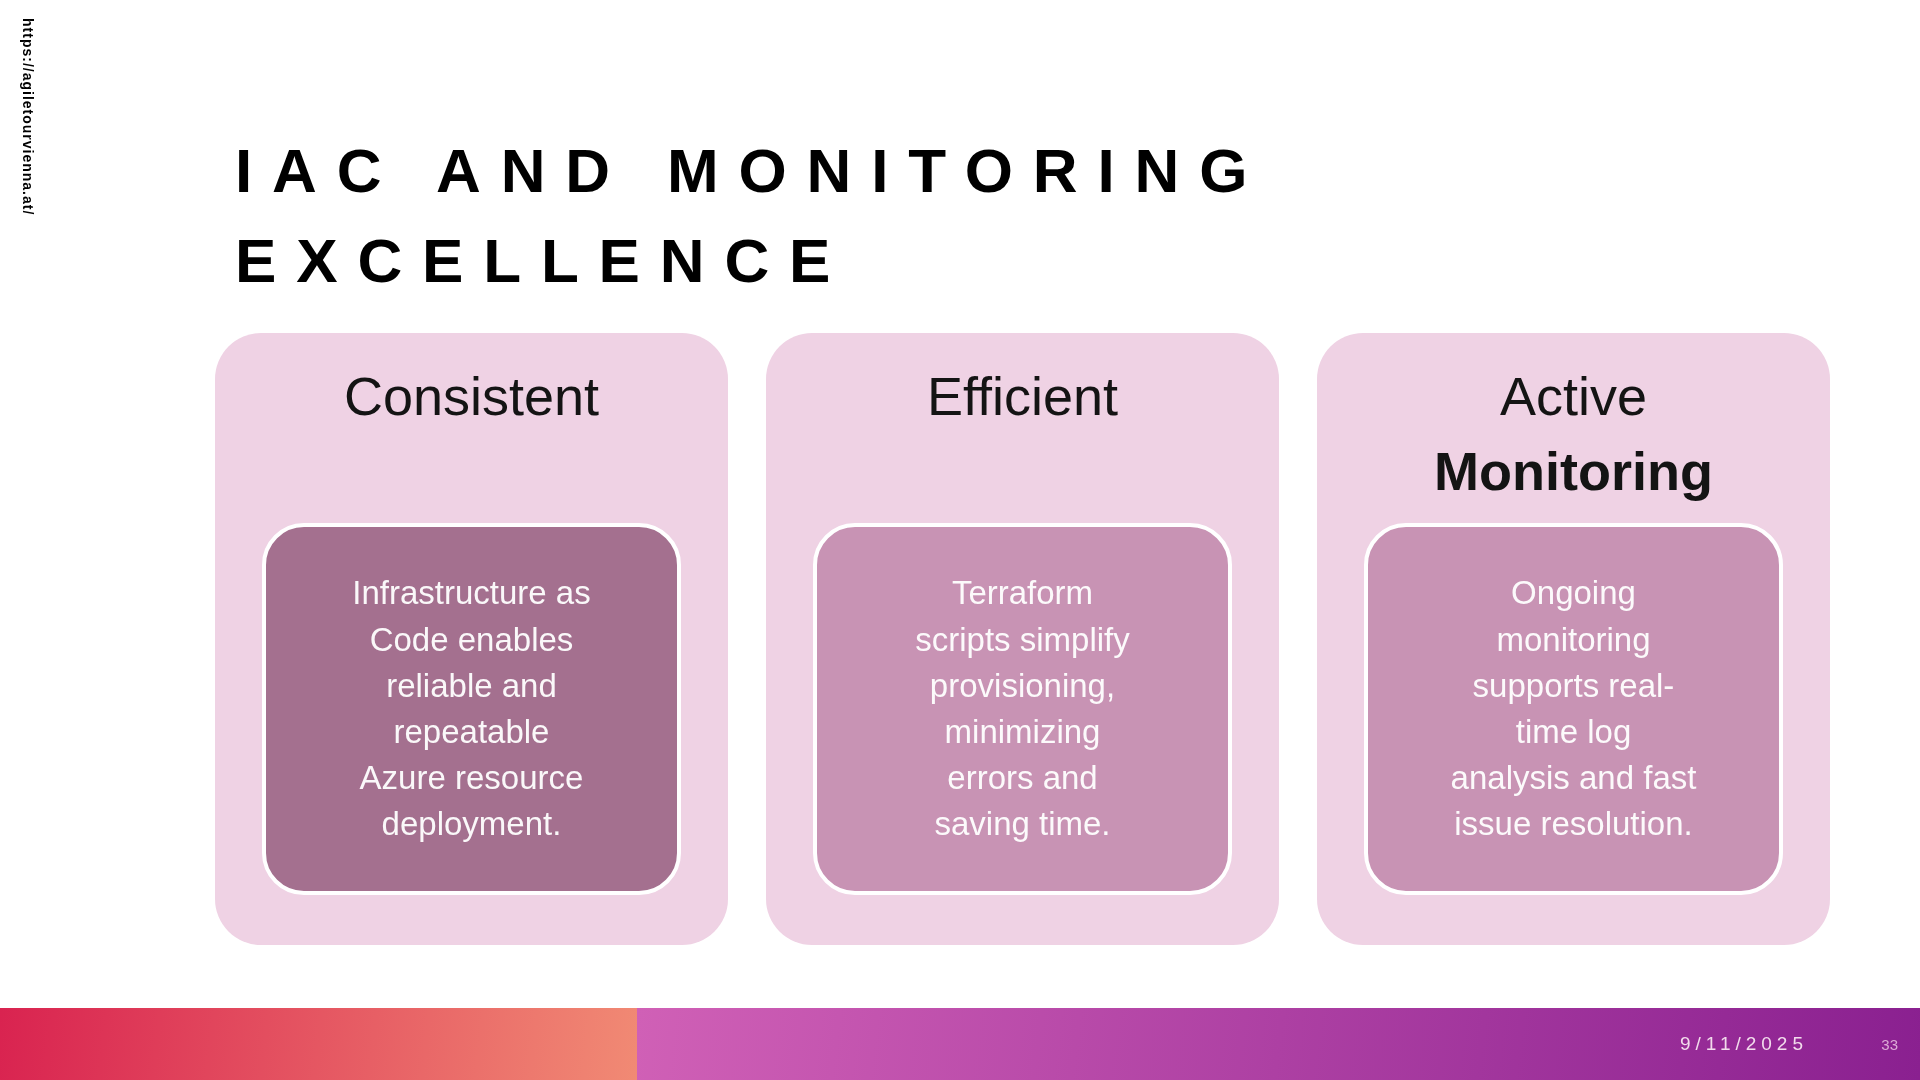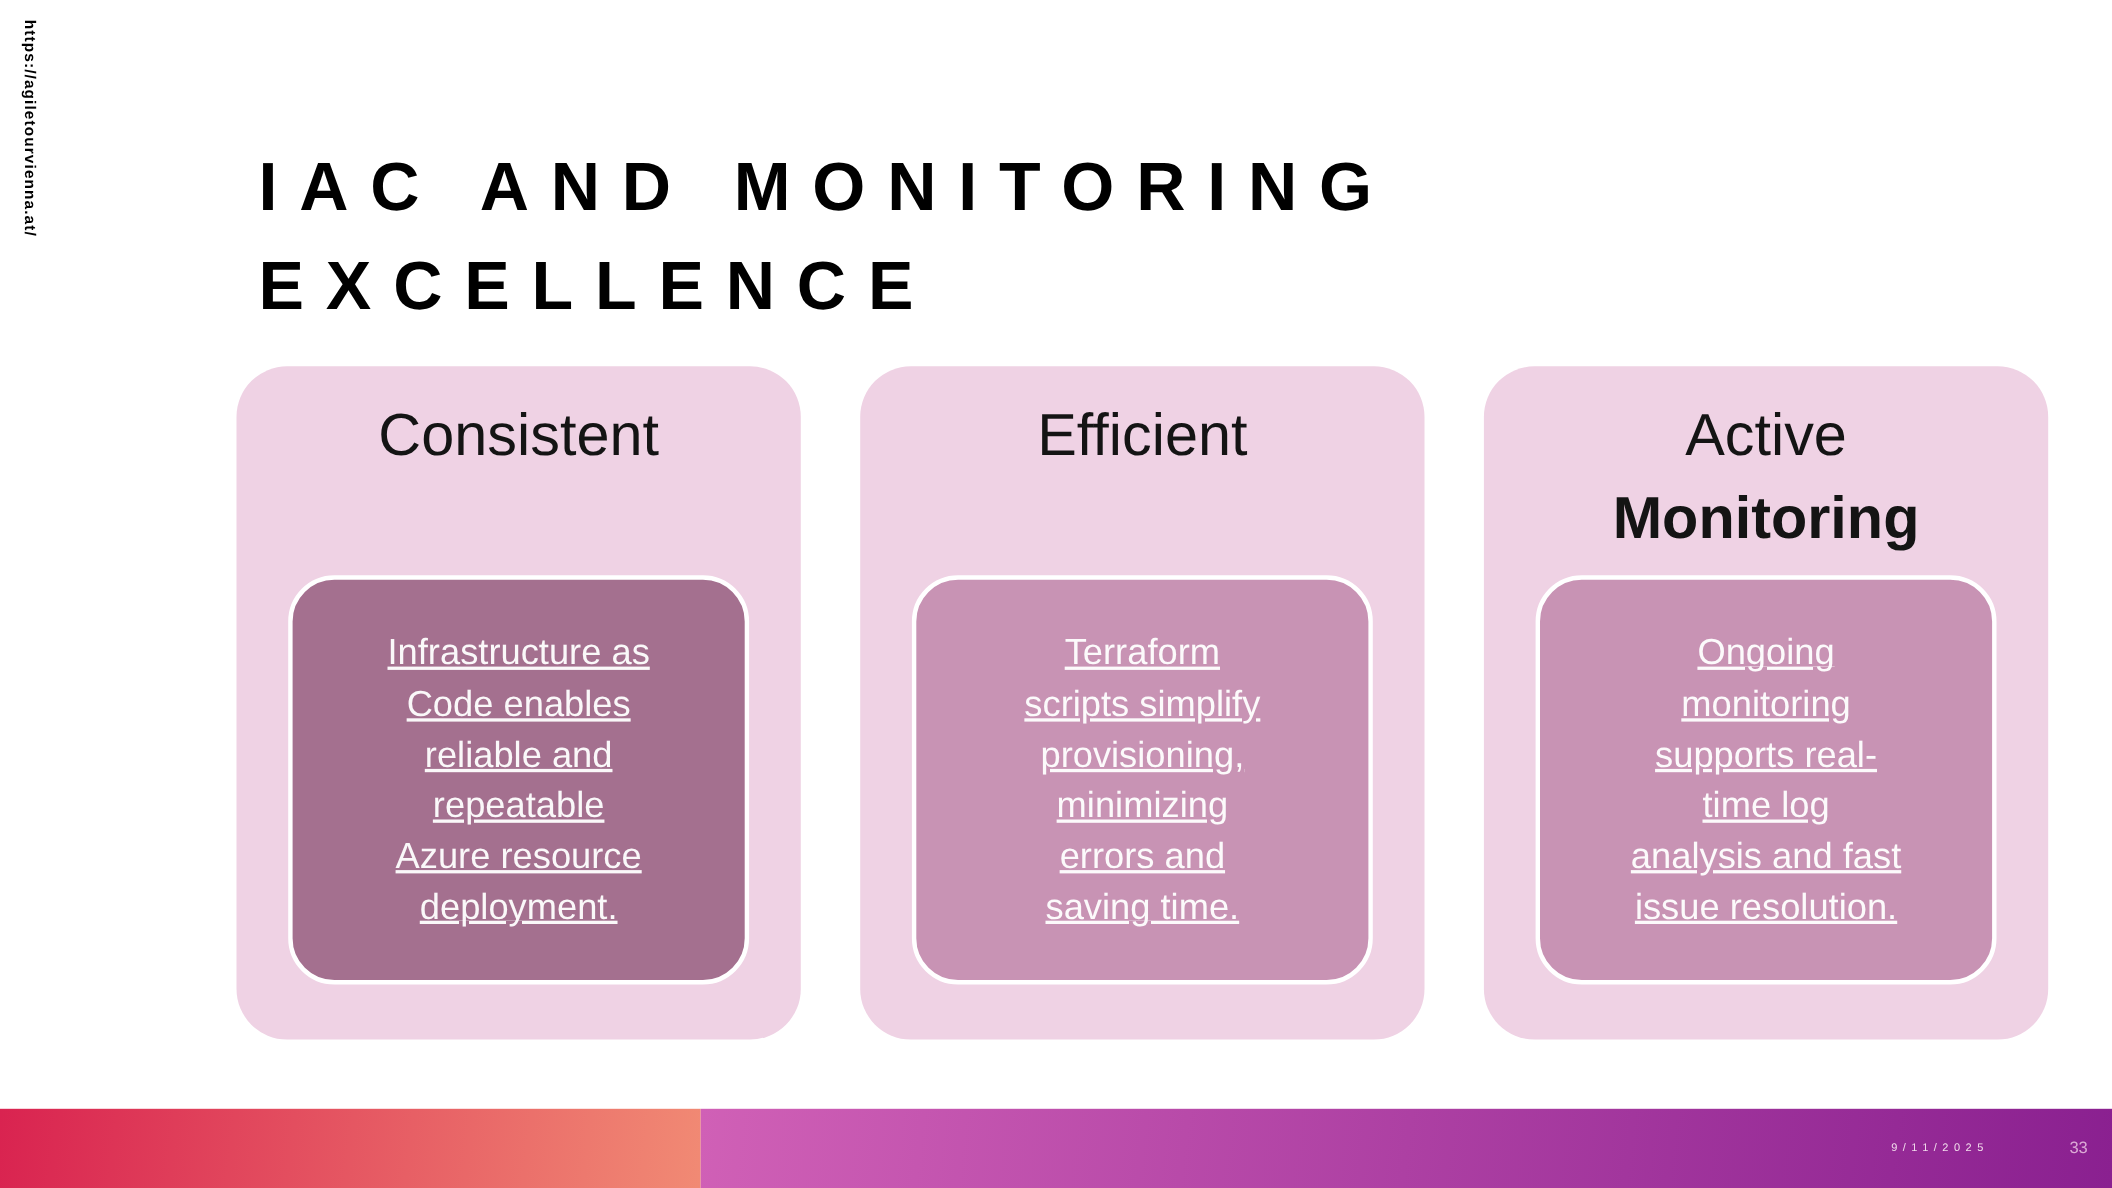--- a/index.html
+++ b/index.html
@@ -37,21 +37,21 @@
     color: #000000;
     margin-left: 20px;
   }
 
   
   .cards {
     position: absolute;
     left: 215px;
     top: 333px;
     display: flex;
-    gap: 54px;
+    gap: 38px;
   }
   .card {
     width: 513px;
     height: 612px;
     background: #efd2e4;
     border-radius: 46px;
     box-sizing: border-box;
     padding: 26px 47px 50px 47px;
     display: flex;
     flex-direction: column;
@@ -77,21 +77,20 @@
     border-radius: 42px;
     display: flex;
     align-items: center;
     justify-content: center;
     padding: 12px 18px;
     font-size: 33px;
     line-height: 1.4;
     color: rgba(255,255,255,0.95);
     white-space: pre-line;
     font-weight: 300;
-    text-decoration: underline;
   }
 
   
   .footer {
     position: absolute;
     left: 0;
     bottom: 0;
     width: 1920px;
     height: 72px;
     display: flex;
@@ -105,21 +104,21 @@
     flex: 1;
     height: 100%;
     position: relative;
     background: linear-gradient(97deg, #d060b6 0%, #8a2090 100%);
   }
   .footer-date {
     position: absolute;
     right: 112px;
     top: 50%;
     transform: translateY(-50%);
-    font-size: 10px;
+    font-size: 19px;
     letter-spacing: 5px;
     color: #f2dcec;
   }
   .footer-page {
     position: absolute;
     right: 22px;
     top: 50%;
     transform: translateY(-50%);
     font-size: 15px;
     color: #dcaad6;

